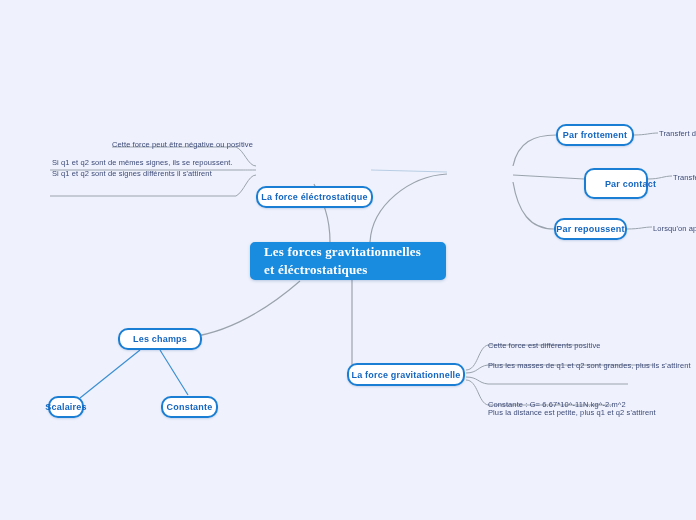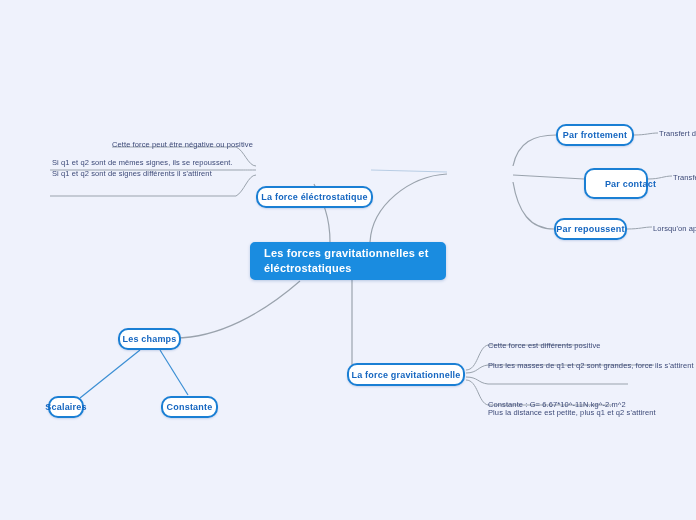--- a/index.html
+++ b/index.html
@@ -43,28 +43,29 @@
     justify-content: center;
     text-align: left;
     padding: 4px 9px;
     white-space: nowrap;
     box-shadow: 0 1px 2px rgba(30,80,160,0.18);
   }
   .node.root {
     background: #1a8ce0;
     border-color: #1a8ce0;
     color: #ffffff;
-    font-size: 11px;
+    font-size: 13px;
     line-height: 1.35;
     text-align: left;
     justify-content: flex-start;
     white-space: normal;
     padding: 1px 12px;
     border-radius: 5px;
     box-shadow: 0 1px 3px rgba(20,70,150,0.25);
+    font-family: Liberation Serif, serif;
   }
   .note {
     position: absolute;
     font-size: 7.5px;
     color: #3d4a78;
     line-height: 1.5;
     white-space: nowrap;
     letter-spacing: 0.1px;
   }
   .note.wrap {
@@ -135,25 +136,25 @@
   <div class="node" style="left:554px; top:218px; width:73px; height:22px;">
     <span>Par repoussent</span>
   </div>
   <div class="note" style="left:653px; top:223px;">Lorsqu'on appro</div>
 
   <div class="node" style="left:347px; top:363px; width:118px; height:23px;">
     <span>La force gravitationnelle</span>
   </div>
 
   <div class="note" style="left:488px; top:340px;">Cette force est différents positive</div>
-  <div class="note" style="left:488px; top:360px;">Plus les masses de q1 et q2 sont grandes, force ils s'attirent</div>
+  <div class="note" style="left:488px; top:360px;">Plus les masses de q1 et q2 sont grandes, plus ils s'attirent</div>
   <div class="note" style="left:488px; top:379px;margin-top:28px;">Plus la distance est petite, plus q1 et q2 s'attirent</div>
   <div class="note" style="left:488px; top:399px;">Constante : G= 6.67*10^-11N.kg^-2.m^2</div>
 
-  <div class="node" style="left:118px; top:328px; width:63px; height:22px;">
+  <div class="node" style="left:118px; top:328px; width:84px; height:22px;">
     <span>Les champs</span>
   </div>
 
   <div class="node" style="left:48px; top:396px; width:36px; height:22px;">
     <span>Scalaires</span>
   </div>
 
   <div class="node" style="left:161px; top:396px; width:57px; height:22px;">
     <span>Constante</span>
   </div>

